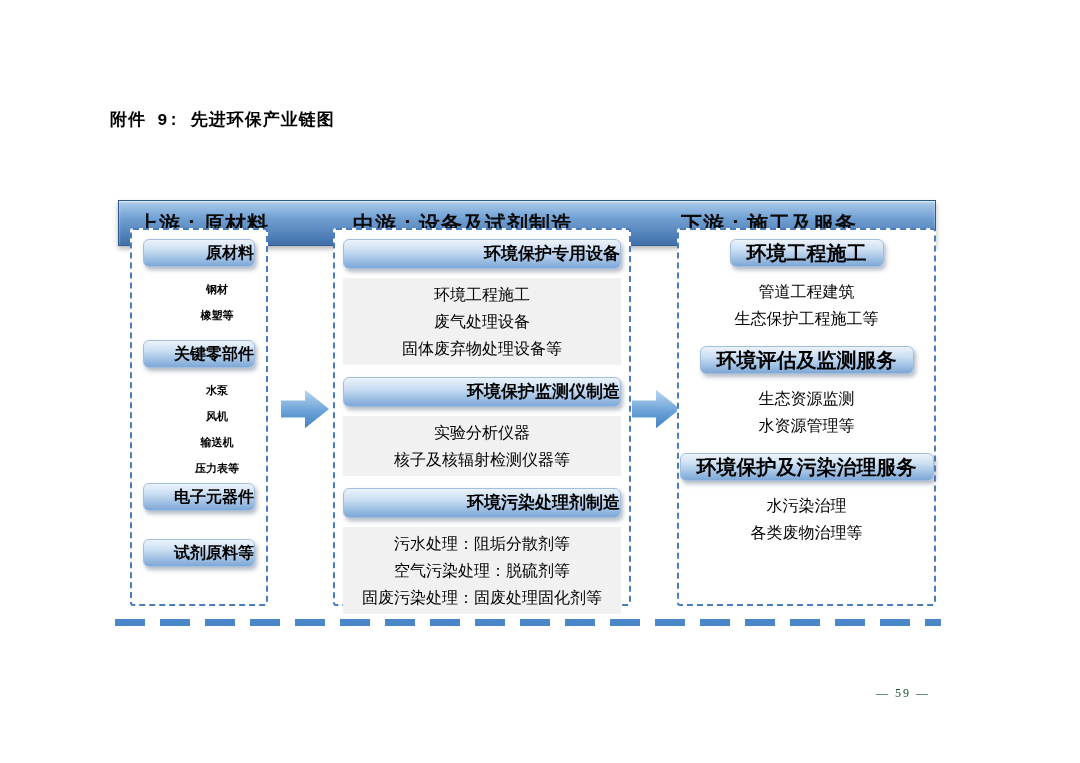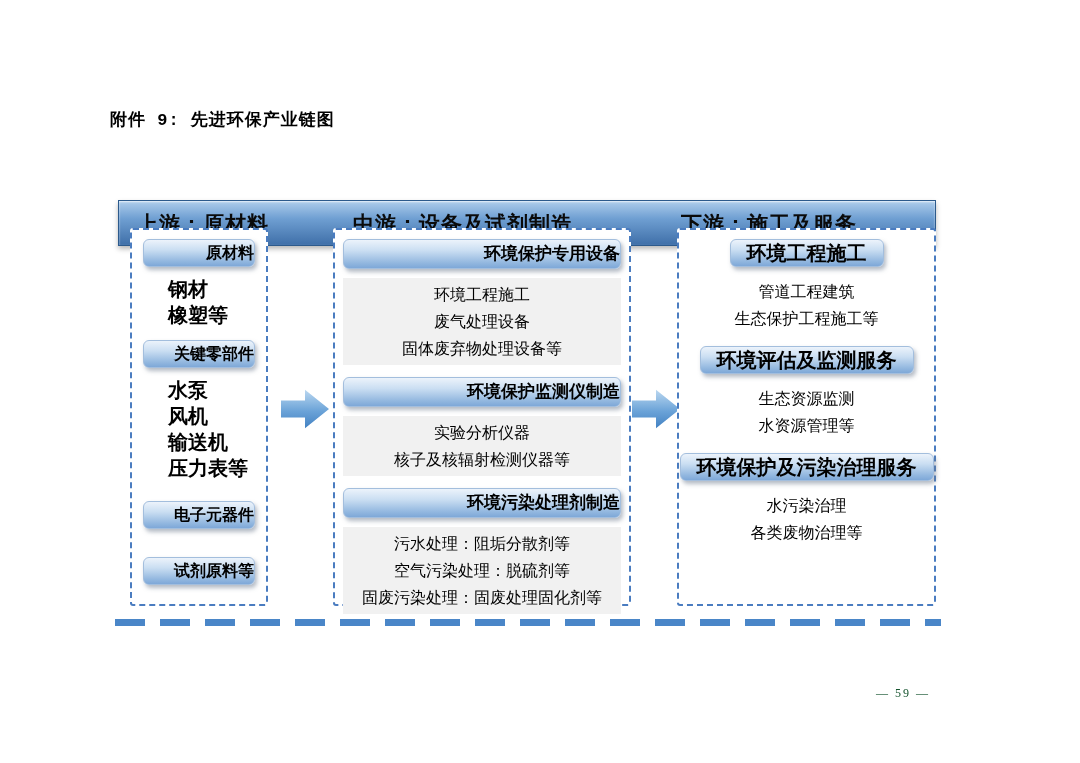--- a/index.html
+++ b/index.html
@@ -47,25 +47,25 @@
     background:linear-gradient(180deg,#ecf3fb 0%, #cadef2 38%, #92b7df 82%, #7ea8d8 100%);
     border:1px solid #a3bedd; border-radius:6px;
     box-shadow:2px 3px 4px rgba(105,120,140,.5);
     font-family:"Liberation Sans", sans-serif;
     font-weight:bold; color:#000; text-align:right;
   }
   .badge-c1{ width:112px; height:28px; line-height:26px; font-size:16px; margin:0 auto; }
   .badge-c2{ width:100%; height:30px; line-height:28px; font-size:17px; }
   .badge-c3{ width:fit-content; min-width:140px; height:28px; line-height:26px;
              font-size:20px; padding:0 16px; margin:0 auto; }
-  .mt12{ margin-top:12px; } .mt20{ margin-top:20px; } .mt28{ margin-top:28px; }
+  .mt12{ margin-top:12px; } .mt20{ margin-top:2px; } .mt28{ margin-top:28px; }
   
   .items-left{
     margin:9px 0 0 36px;
-    font-size:20px; font-weight:bold; line-height:26px;
+    font-size:11px; font-weight:bold; line-height:26px;text-align:center;
   }
   .gray-block{
     background:#f1f1f1; margin-top:9px; margin-bottom:12px;
     padding:3px 0; text-align:center;
     font-size:16px; line-height:27px;
   }
   .items-center{
     text-align:center; font-size:16px; line-height:27px;
     margin:11px 0 14px;
   }

